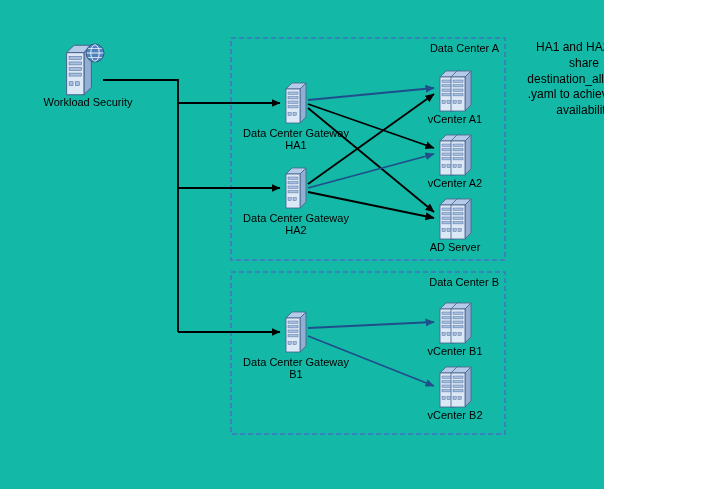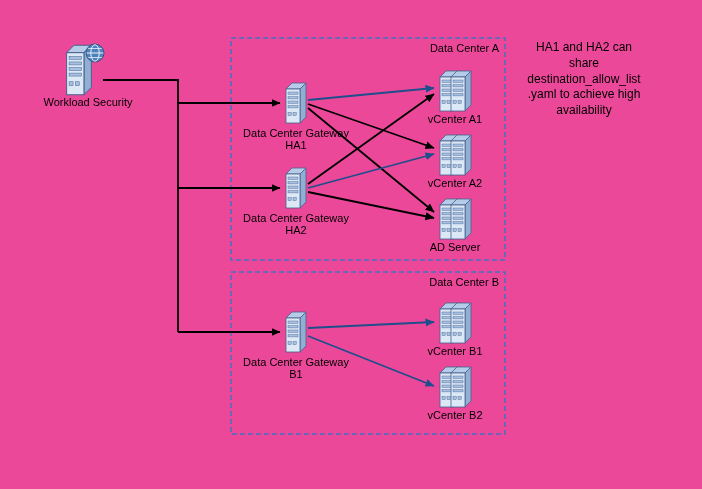--- a/index.html
+++ b/index.html
@@ -1,17 +1,17 @@
 <!DOCTYPE html>
 <html><head>
 <meta charset="utf-8">
 <style>
   html,body{margin:0;padding:0;background:#ffffff;}
   .canvas{
-    position:relative;width:702px;height:489px;background:#ec4899;
+    position:relative;width:604px;height:489px;background:#14b8a6;
     font-family:"Liberation Sans",sans-serif;overflow:hidden;
   }
   svg text{
     font-family:"Liberation Sans",sans-serif;
     font-size:11px;fill:#000;
   }
   .dc-box{fill:none;stroke:#4472c4;stroke-width:1.5;stroke-dasharray:5 3;}
   .edge{fill:none;stroke-width:1.8;}
   .note{
     position:absolute;left:527px;top:40px;width:114px;

